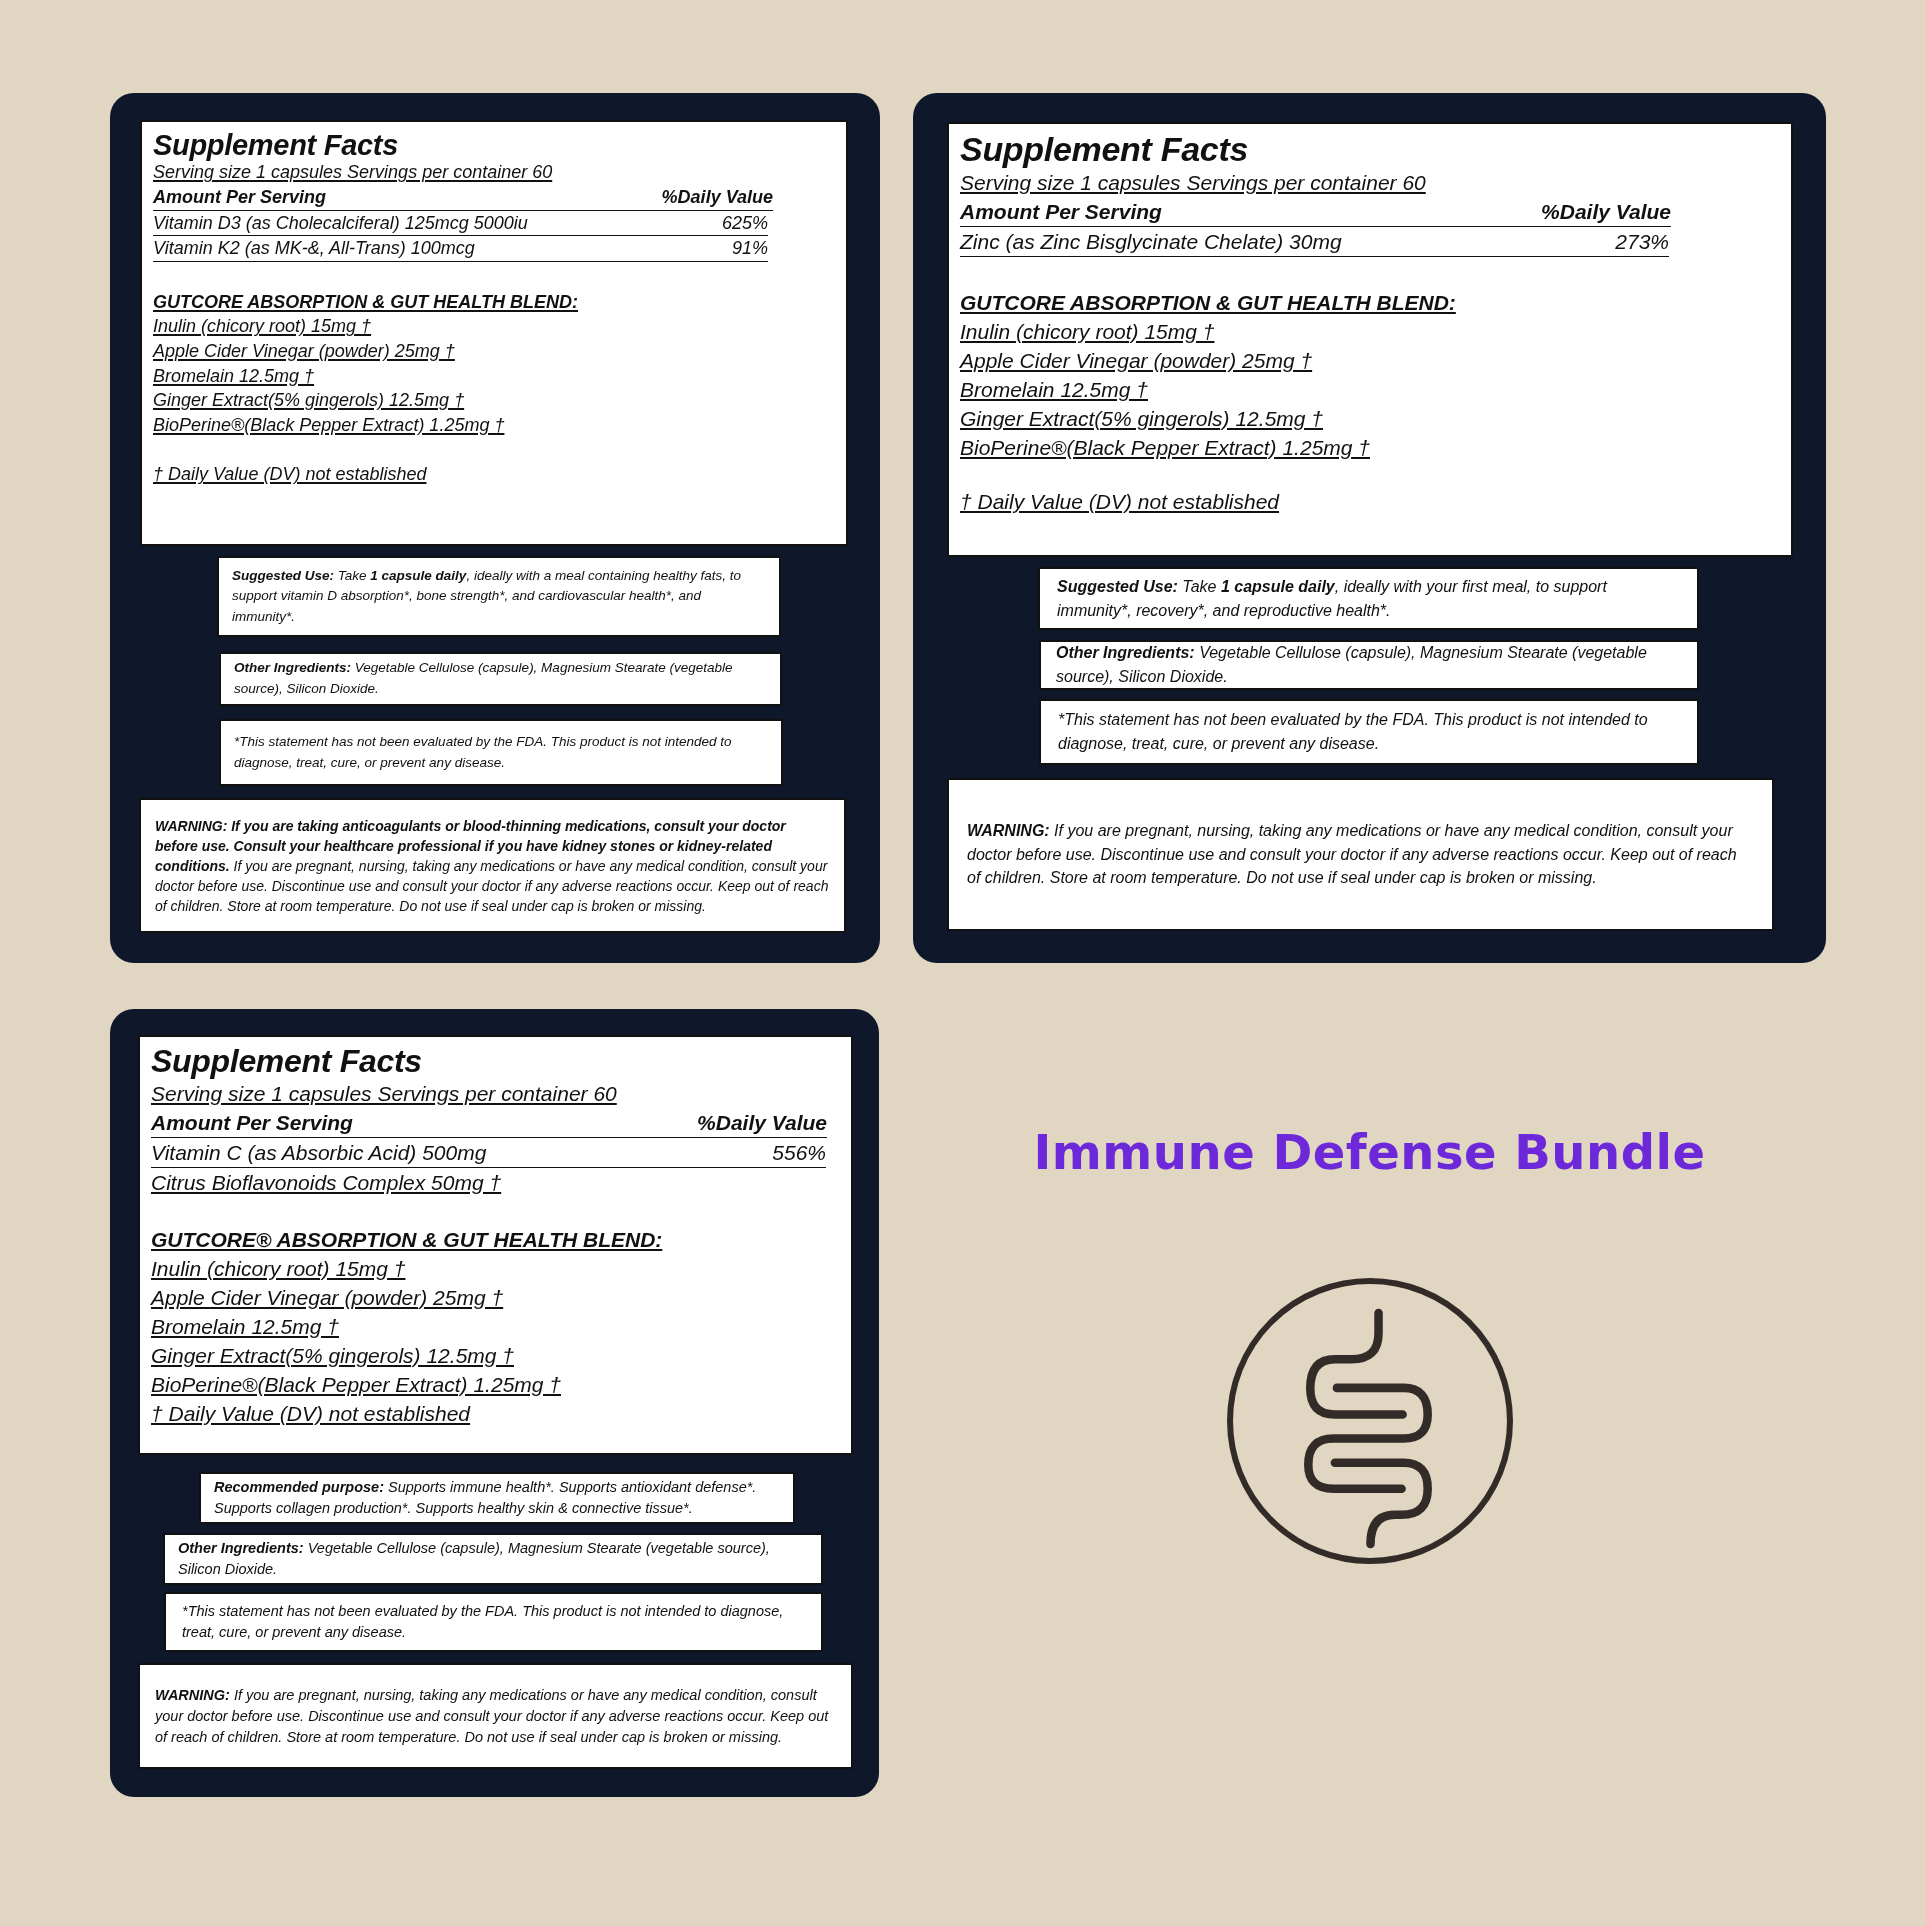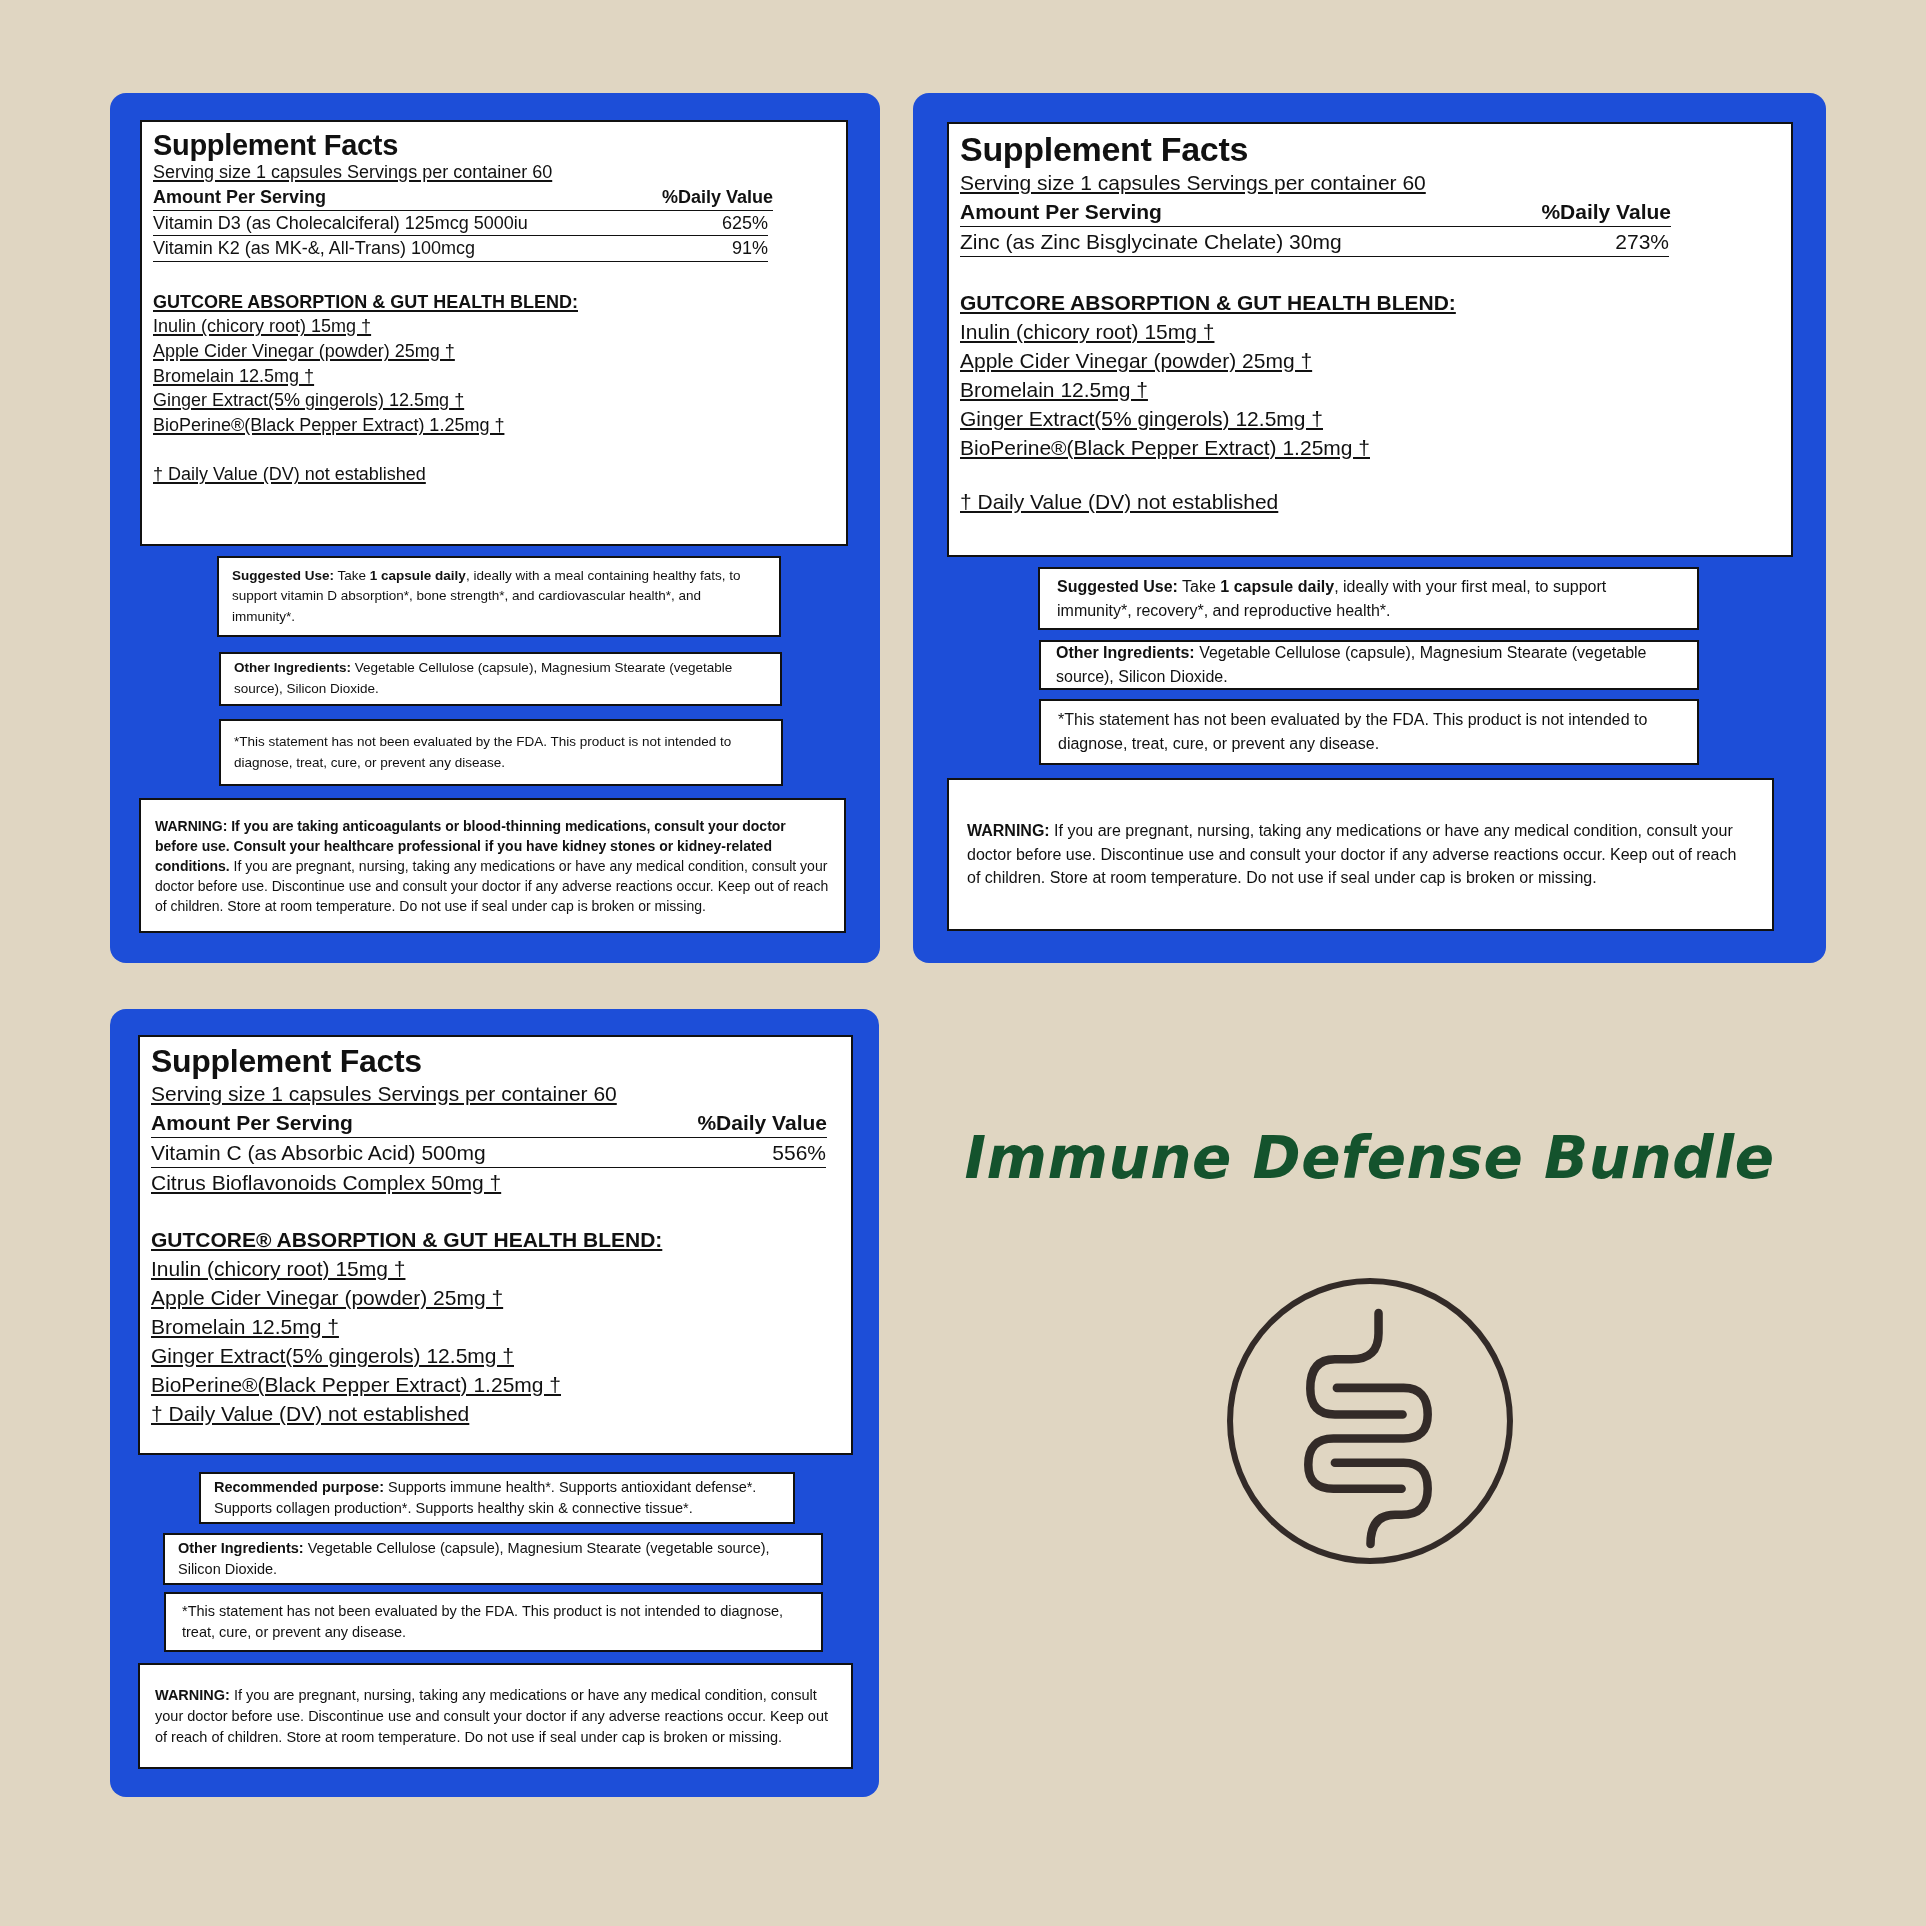--- a/index.html
+++ b/index.html
@@ -6,22 +6,23 @@
     body {
       width: 1926px; height: 1926px;
       background: #e0d6c2;
       position: relative;
       overflow: hidden;
       font-family: "Liberation Sans", "DejaVu Sans", sans-serif;
       color: #111;
     }
     .card {
       position: absolute;
-      background: #1d4ed8;
-      border-radius: 16px;
+      background: #0f172a;
+      border-radius: 24px;
+      font-style: italic;
     }
     .box {
       position: absolute;
       border: 2.5px solid #111;
       box-sizing: border-box;
       background: #fff;
     }
     .facts { padding: 8px 11px 0 11px; }
     .facts .title {
       font-weight: 700;
@@ -80,24 +81,23 @@
     .c3 .t { font-size: 21px; line-height: 29px; }
     .c3 .small { font-size: 14.5px; line-height: 21px; }
     .c3 .warn { font-size: 14.5px; line-height: 21px; }
 
     .bundle-title {
       position: absolute;
       left: 943px; top: 1124px; width: 853px;
       text-align: center;
       font-family: "DejaVu Sans", sans-serif;
       font-weight: 700;
-      font-size: 58px;
-      color: #14532d;
+      font-size: 48px;
+      color: #6d28d9;
       letter-spacing: 0.5px;
-      font-style: italic;
     }
     .gut-icon { position: absolute; left: 1222px; top: 1273px; width: 296px; height: 296px; }
   </style>
 </head>
 <body>
 
 <div class="card c1" style="left:110px; top:93px; width:770px; height:870px;">
   <div class="box facts" style="left:30px; top:27px; width:708px; height:426px;">
     <div class="title">Supplement Facts</div>
     <span class="line t" style="display:inline-block;">Serving size 1 capsules Servings per container 60</span>

